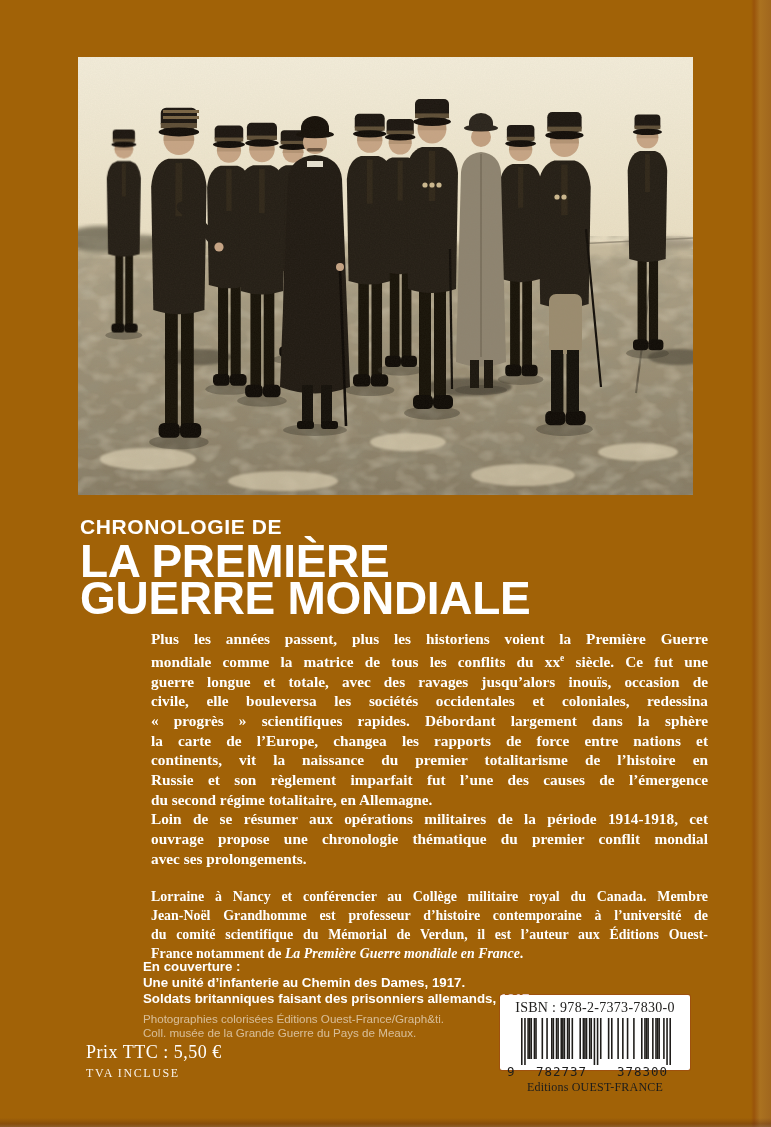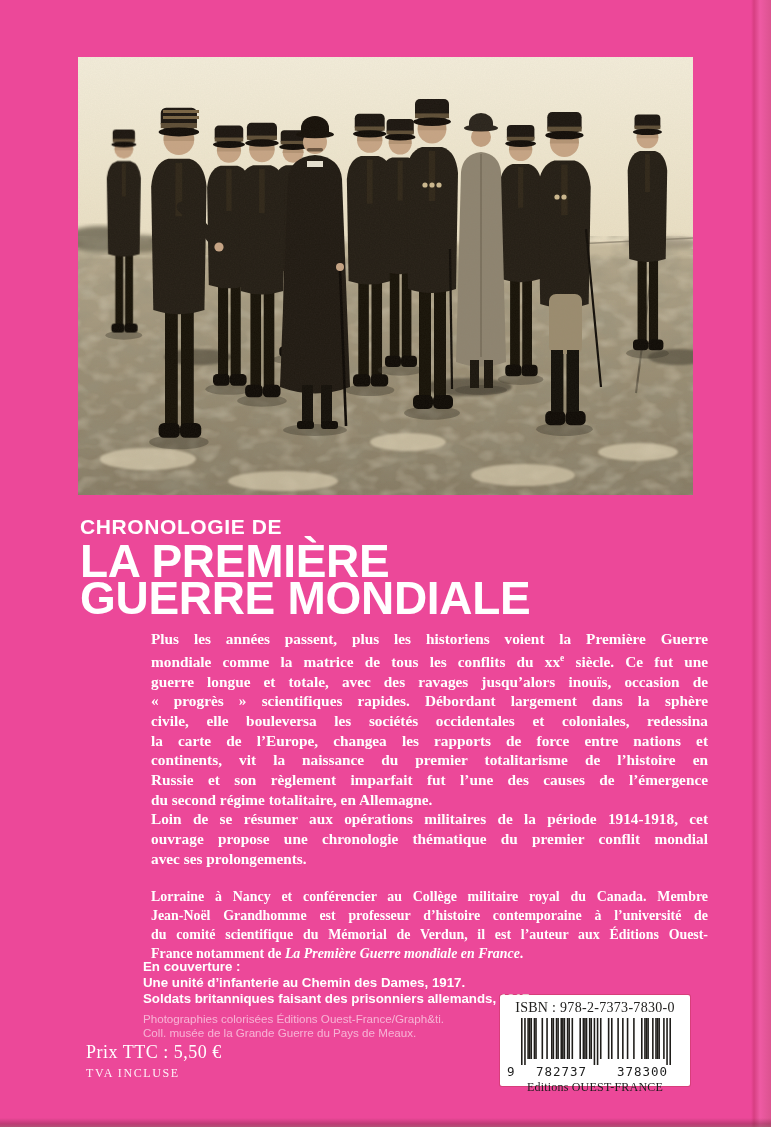--- a/index.html
+++ b/index.html
@@ -1,18 +1,18 @@
 <!DOCTYPE html>
 <html><head>
 <meta charset="utf-8">
 <style>
   * { margin:0; padding:0; box-sizing:border-box; }
   html,body { width:771px; height:1127px; }
   body { font-family:"Liberation Sans", sans-serif; position:relative; overflow:hidden; background:#fff; }
-  .cover { position:absolute; inset:0; background:#ec4899; }
+  .cover { position:absolute; inset:0; background:#a16207; }
 
   
   .crease { position:absolute; top:0; right:0; width:20px; height:100%;
     background:linear-gradient(to right, rgba(0,0,0,0) 0, rgba(120,20,25,.18) 3px, rgba(255,255,255,.10) 9px, rgba(160,120,110,.22) 100%); }
   .bottom-edge { position:absolute; left:0; bottom:0; width:100%; height:9px;
     background:linear-gradient(to bottom, rgba(0,0,0,0), rgba(70,25,25,.28) 65%, rgba(120,90,80,.5)); }
 
   
   .photo { position:absolute; left:78px; top:57px; width:615px; height:438px; background:#efe7d2; }
   .photo svg { display:block; width:100%; height:100%; }
@@ -36,21 +36,21 @@
   .cap-line { font-size:13.3px; font-weight:700; line-height:16px; }
   .credits { margin-top:5px; }
   .credit-line { font-size:11.6px; font-weight:400; line-height:14px; color:rgba(255,255,255,.58); }
 
   
   .price-block { position:absolute; left:86px; top:1042px; color:#fff; font-family:Liberation Serif, serif; }
   .price { font-size:18px; letter-spacing:.5px; }
   .vat { font-size:12px; letter-spacing:1.6px; margin-top:3px; color:rgba(255,255,255,.92); }
 
   
-  .isbn-box { position:absolute; left:500px; top:995px; width:190px; height:91px; background:#fff;
+  .isbn-box { position:absolute; left:500px; top:995px; width:190px; height:75px; background:#fff;
     border-radius:2px; display:flex; flex-direction:column; align-items:center; padding:5px 6px 4px; box-shadow:0 0 0 1px rgba(150,30,35,.25); }
   .isbn-label { font-family:"Liberation Serif", serif; font-size:14px; color:#22211f; letter-spacing:.3px; white-space:nowrap; }
   .barcode-wrap { position:relative; width:176px; margin-top:2px; }
   .barcode-wrap svg { display:block; margin-left:14px; }
   .ean-digits { display:flex; width:176px; font-family:"DejaVu Sans Mono", monospace; font-size:12.5px; color:#1c1c1c; margin-top:-1px; }
   .ean-digits .d0 { width:14px; }
   .ean-digits .d1 { width:81px; text-align:center; letter-spacing:1px; }
   .ean-digits .d2 { width:81px; text-align:center; letter-spacing:1px; }
   .publisher { font-family:"Liberation Serif", serif; font-size:12px; color:#1c1c1c; margin-top:1px; letter-spacing:.2px; white-space:nowrap; }
 </style>
@@ -203,22 +203,22 @@
       <div>LA PREMIÈRE</div>
       <div>GUERRE MONDIALE</div>
     </div>
   </div>
 
   <div class="text-col">
       <div class="para body">
         <div class="pline">Plus les années passent, plus les historiens voient la Première Guerre</div>
         <div class="pline">mondiale comme la matrice de tous les conflits du xx<span class="sup">e</span> siècle. Ce fut une</div>
         <div class="pline">guerre longue et totale, avec des ravages jusqu’alors inouïs, occasion de</div>
+        <div class="pline">civile, elle bouleversa les sociétés occidentales et coloniales, redessina</div>
         <div class="pline">« progrès » scientifiques rapides. Débordant largement dans la sphère</div>
-        <div class="pline">civile, elle bouleversa les sociétés occidentales et coloniales, redessina</div>
         <div class="pline">la carte de l’Europe, changea les rapports de force entre nations et</div>
         <div class="pline">continents, vit la naissance du premier totalitarisme de l’histoire en</div>
         <div class="pline">Russie et son règlement imparfait fut l’une des causes de l’émergence</div>
         <div class="pline last">du second régime totalitaire, en Allemagne.</div>
       </div>
       <div class="para body">
         <div class="pline">Loin de se résumer aux opérations militaires de la période 1914-1918, cet</div>
         <div class="pline">ouvrage propose une chronologie thématique du premier conflit mondial</div>
         <div class="pline last">avec ses prolongements.</div>
       </div>

